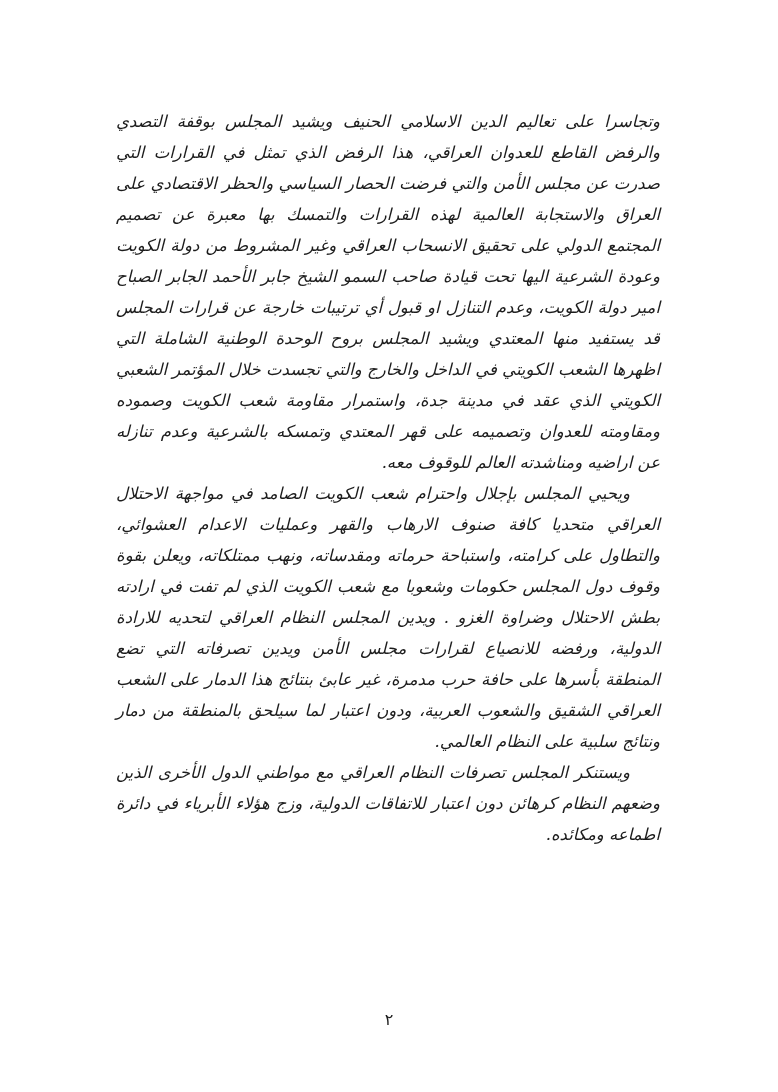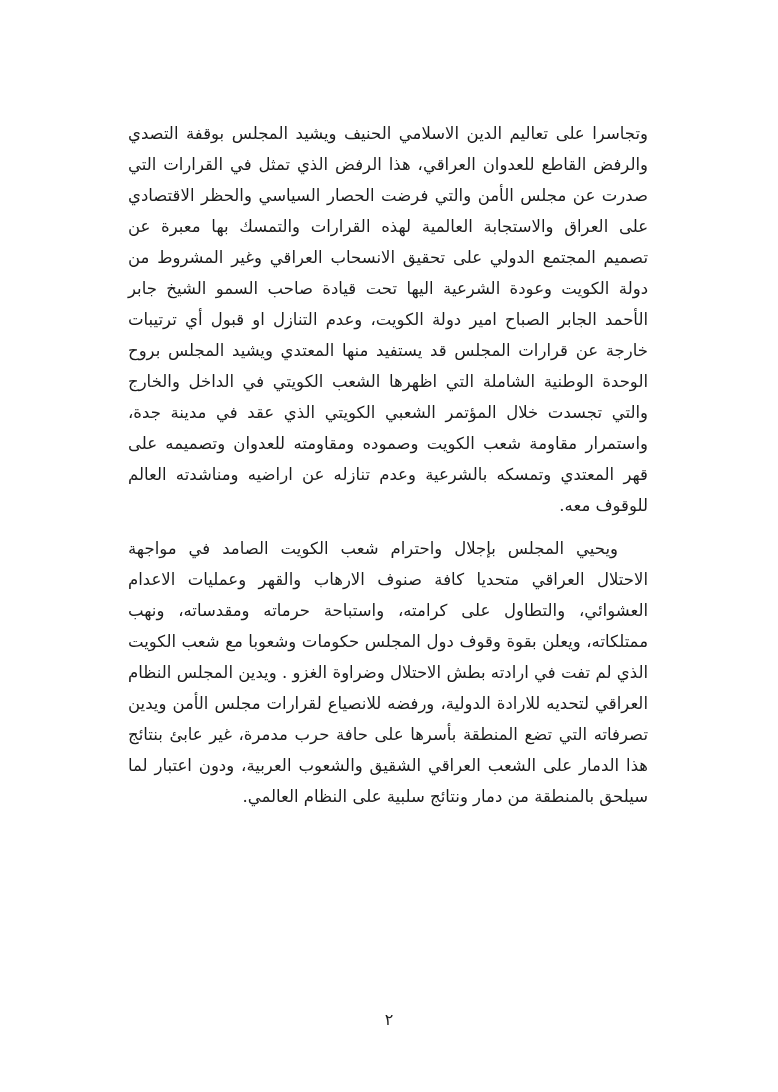--- a/index.html
+++ b/index.html
@@ -21,22 +21,23 @@
     top: 106px;
     right: 118px;
     left: 116px;
     direction: rtl;
     text-align: justify;
     font-size: 16.5px;
     line-height: 31px;
     letter-spacing: 0.2px;
   }
   .para {
-    margin: 12px;
+    margin: 0;
     padding: 0;
+    font-style: italic;
   }
   .para.indent {
     text-indent: 30px; 
   }
   .page-number {
     position: absolute;
     top: 1010px;
     left: 0;
     right: 0;
     text-align: center;
@@ -46,17 +47,18 @@
   }
 </style>
 </head>
 <body>
 
 <div class="page">
 
   <div class="text-block">
     <p class="para">وتجاسرا على تعاليم الدين الاسلامي الحنيف ويشيد المجلس بوقفة التصدي والرفض القاطع للعدوان العراقي، هذا الرفض الذي تمثل في القرارات التي صدرت عن مجلس الأمن والتي فرضت الحصار السياسي والحظر الاقتصادي على العراق والاستجابة العالمية لهذه القرارات والتمسك بها معبرة عن تصميم المجتمع الدولي على تحقيق الانسحاب العراقي وغير المشروط من دولة الكويت وعودة الشرعية اليها تحت قيادة صاحب السمو الشيخ جابر الأحمد الجابر الصباح امير دولة الكويت، وعدم التنازل او قبول أي ترتيبات خارجة عن قرارات المجلس قد يستفيد منها المعتدي ويشيد المجلس بروح الوحدة الوطنية الشاملة التي اظهرها الشعب الكويتي في الداخل والخارج والتي تجسدت خلال المؤتمر الشعبي الكويتي الذي عقد في مدينة جدة، واستمرار مقاومة شعب الكويت وصموده ومقاومته للعدوان وتصميمه على قهر المعتدي وتمسكه بالشرعية وعدم تنازله عن اراضيه ومناشدته العالم للوقوف معه.</p>
     <p class="para indent">ويحيي المجلس بإجلال واحترام شعب الكويت الصامد في مواجهة الاحتلال العراقي متحديا كافة صنوف الارهاب والقهر وعمليات الاعدام العشوائي، والتطاول على كرامته، واستباحة حرماته ومقدساته، ونهب ممتلكاته، ويعلن بقوة وقوف دول المجلس حكومات وشعوبا مع شعب الكويت الذي لم تفت في ارادته بطش الاحتلال وضراوة الغزو . ويدين المجلس النظام العراقي لتحديه للارادة الدولية، ورفضه للانصياع لقرارات مجلس الأمن ويدين تصرفاته التي تضع المنطقة بأسرها على حافة حرب مدمرة، غير عابئ بنتائج هذا الدمار على الشعب العراقي الشقيق والشعوب العربية، ودون اعتبار لما سيلحق بالمنطقة من دمار ونتائج سلبية على النظام العالمي.</p>
+    <p class="para indent">ويستنكر المجلس تصرفات النظام العراقي مع مواطني الدول الأخرى الذين وضعهم النظام كرهائن دون اعتبار للاتفاقات الدولية، وزج هؤلاء الأبرياء في دائرة اطماعه ومكائده.</p>
   </div>
 
   <div class="page-number">٢</div>
 
 </div>
 
 </body></html>

